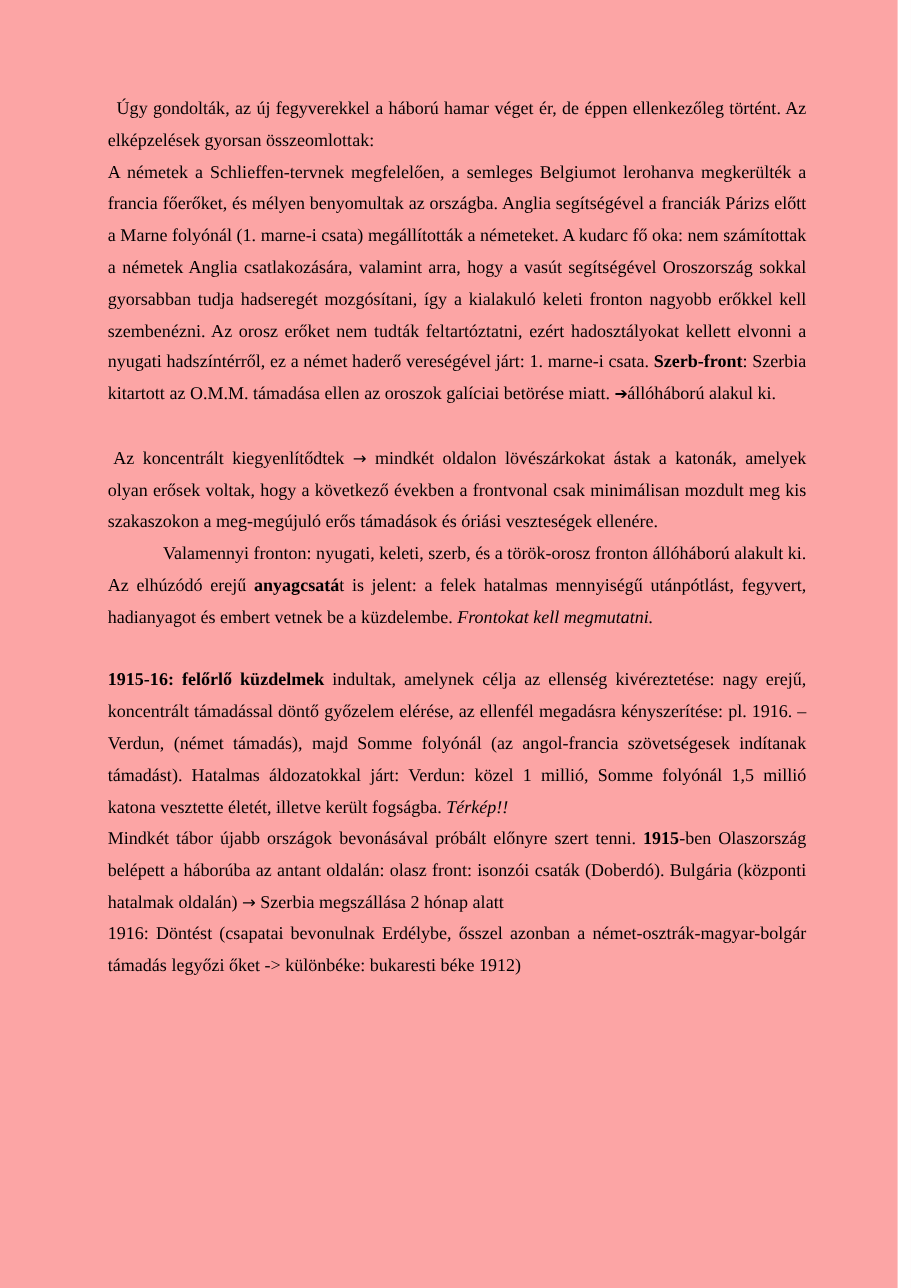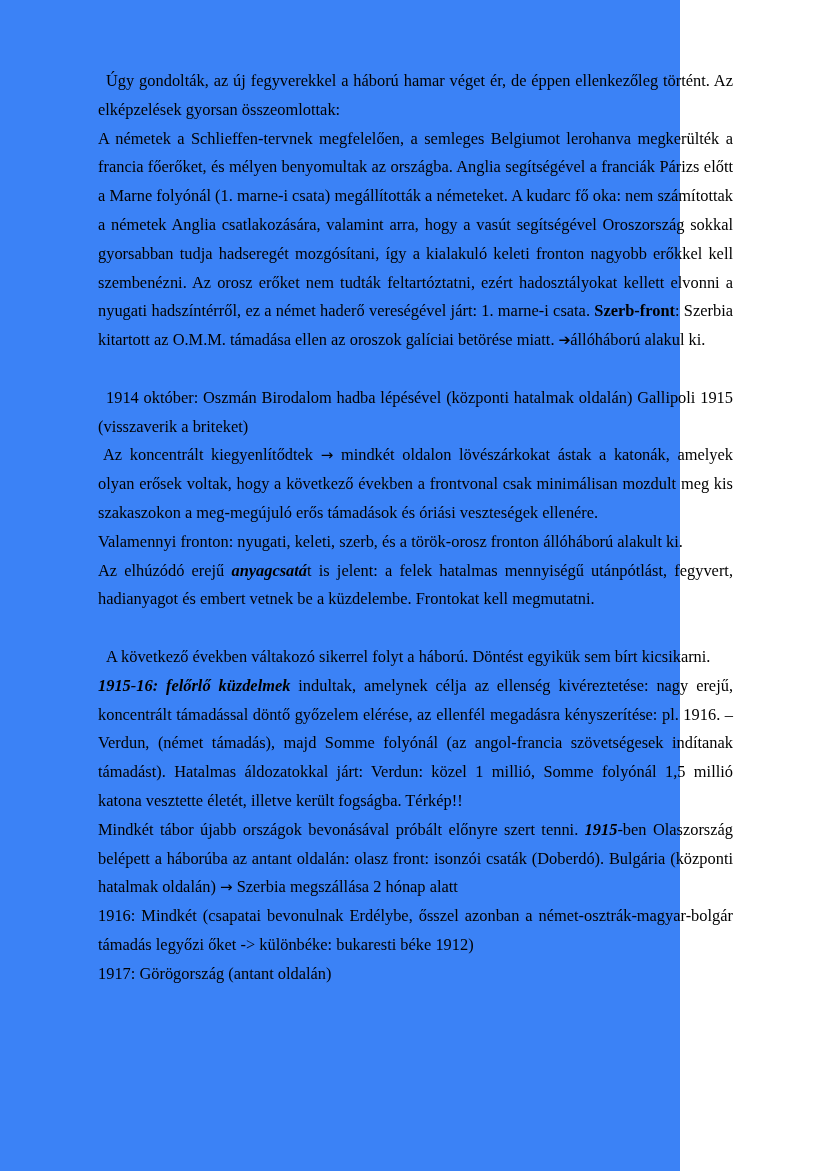--- a/index.html
+++ b/index.html
@@ -9,45 +9,45 @@
   }
   body {
     width: 828px;
     height: 1171px;
     font-family: "Liberation Serif", "DejaVu Serif", serif;
     color: #000000;
     -webkit-font-smoothing: antialiased;
   }
   #page {
     position: relative;
-    width: 680px;
+    width: 816px;
     height: 1171px;
-    background: #3b82f6;
+    background: #fca5a5;
     box-sizing: border-box;
-    padding: 67px 95px 0 98px;
+    padding: 85px 95px 0 98px;
   }
   .doc {
     width: 635px;
   }
   p {
     margin: 0;
     font-size: 16.4px;
     line-height: 28.8px;
     text-align: justify;
     text-justify: inter-word;
     hyphens: none;
   }
   p.last-left {
-    text-align: left;
+    text-align: right;
   }
   .ind-lg { text-indent: 8px; }
   .ind-sm { text-indent: 5px; }
   .b  { font-weight: normal; }
-  .i  { }
-  .bi { font-weight: bold; font-style: italic; }
+  .i  { font-style: italic; }
+  .bi { font-weight: bold; }
   .bu { font-weight: bold; }
   .gap {
     height: 28.8px;
   }
   .arrow-thick {
     font-family: "DejaVu Sans", sans-serif;
     font-weight: bold;
     font-size: 14.5px;
     letter-spacing: -0.5px;
   }
@@ -57,24 +57,21 @@
   }
 </style>
 </head>
 <body>
 
 <div id="page">
   <div class="doc">
       <p class="ind-lg"><span>Úgy gondolták, az új fegyverekkel a háború hamar véget ér, de éppen ellenkezőleg történt. Az elképzelések gyorsan összeomlottak:</span></p>
       <p><span>A németek a </span><span class="b">Schlieffen-terv</span><span>nek megfelelően, a semleges Belgiumot lerohanva megkerülték a francia főerőket, és mélyen benyomultak az országba. Anglia segítségével a franciák Párizs előtt a </span><span class="b">Marne</span><span> folyónál (1. marne-i csata) megállították a németeket. A kudarc fő oka: nem számítottak a németek Anglia csatlakozására, valamint arra, hogy a vasút segítségével Oroszország sokkal gyorsabban tudja hadseregét mozgósítani, így a kialakuló keleti fronton nagyobb erőkkel kell szembenézni. Az orosz erőket nem tudták feltartóztatni, ezért hadosztályokat kellett elvonni a nyugati hadszíntérről, ez a német haderő vereségével járt: 1. marne-i csata. </span><span class="bu">Szerb-front</span><span>: </span><span class="b">Szerbia</span><span> kitartott az O.M.M. támadása ellen az oroszok galíciai betörése miatt. </span><span class="arrow-thick">➔</span><span>állóháború alakul ki.</span></p>
       <div class="gap"></div>
-      <p class="ind-lg"><span>1914 október: </span><span class="b">Oszmán Birodalom hadba lépésével</span><span> (központi hatalmak oldalán) </span><span class="b">Gallipoli 1915</span><span> (visszaverik a briteket)</span></p>
       <p class="ind-sm"><span>Az koncentrált kiegyenlítődtek </span><span class="arrow-thin">→</span><span> mindkét oldalon lövészárkokat ástak a katonák, amelyek olyan erősek voltak, hogy a következő években a frontvonal csak minimálisan mozdult meg kis szakaszokon a meg-megújuló erős támadások és óriási veszteségek ellenére.</span></p>
       <p class="last-left"><span>Valamennyi fronton: nyugati, keleti, szerb, és a török-orosz fronton állóháború alakult ki.</span></p>
       <p><span>Az elhúzódó erejű </span><span class="bi">anyagcsatá</span><span>t is jelent: a felek hatalmas mennyiségű utánpótlást, fegyvert, hadianyagot és embert vetnek be a küzdelembe. </span><span class="i">Frontokat kell megmutatni.</span></p>
       <div class="gap"></div>
-      <p class="ind-lg last-left"><span>A következő években váltakozó sikerrel folyt a háború. Döntést egyikük sem bírt kicsikarni.</span></p>
       <p><span class="bi">1915-16: felőrlő küzdelmek</span><span> indultak, amelynek célja az ellenség kivéreztetése: nagy erejű, koncentrált támadással döntő győzelem elérése, az ellenfél megadásra kényszerítése: pl. 1916. – Verdun, (német támadás), majd Somme folyónál (az angol-francia szövetségesek indítanak támadást). Hatalmas áldozatokkal járt: Verdun: közel 1 millió, Somme folyónál 1,5 millió katona vesztette életét, illetve került fogságba. </span><span class="i">Térkép!!</span></p>
       <p><span>Mindkét tábor újabb országok bevonásával próbált előnyre szert tenni. </span><span class="bi">1915</span><span>-ben Olaszország belépett a háborúba az antant oldalán: olasz front: isonzói csaták (Doberdó). </span><span class="b">Bulgária</span><span> (központi hatalmak oldalán) </span><span class="arrow-thin">→</span><span> </span><span class="b">Szerbia megszállása</span><span> 2 hónap alatt</span></p>
-      <p><span>1916: </span><span class="b">Mindkét</span><span> (csapatai bevonulnak Erdélybe, ősszel azonban a </span><span class="b">német-osztrák-magyar-bolgár támadás</span><span> legyőzi őket -&gt; különbéke: </span><span class="b">bukaresti béke 1912</span><span>)</span></p>
-      <p class="last-left"><span>1917: </span><span class="b">Görögország</span><span> (antant oldalán)</span></p>
+      <p><span>1916: </span><span class="b">Döntést</span><span> (csapatai bevonulnak Erdélybe, ősszel azonban a </span><span class="b">német-osztrák-magyar-bolgár támadás</span><span> legyőzi őket -&gt; különbéke: </span><span class="b">bukaresti béke 1912</span><span>)</span></p>
     </div>
 </div>
 
 </body></html>

